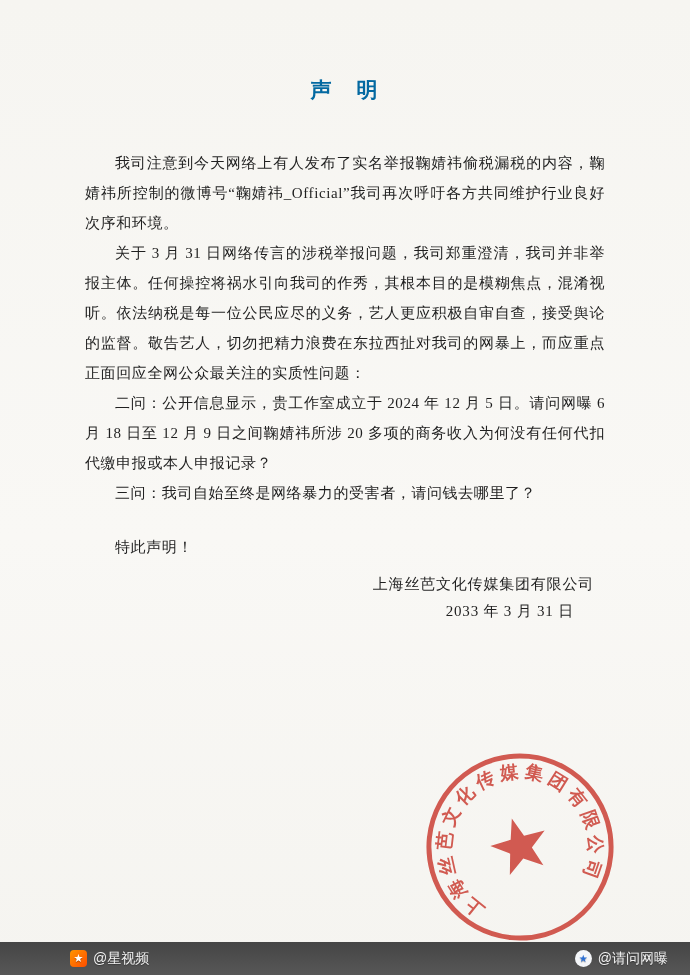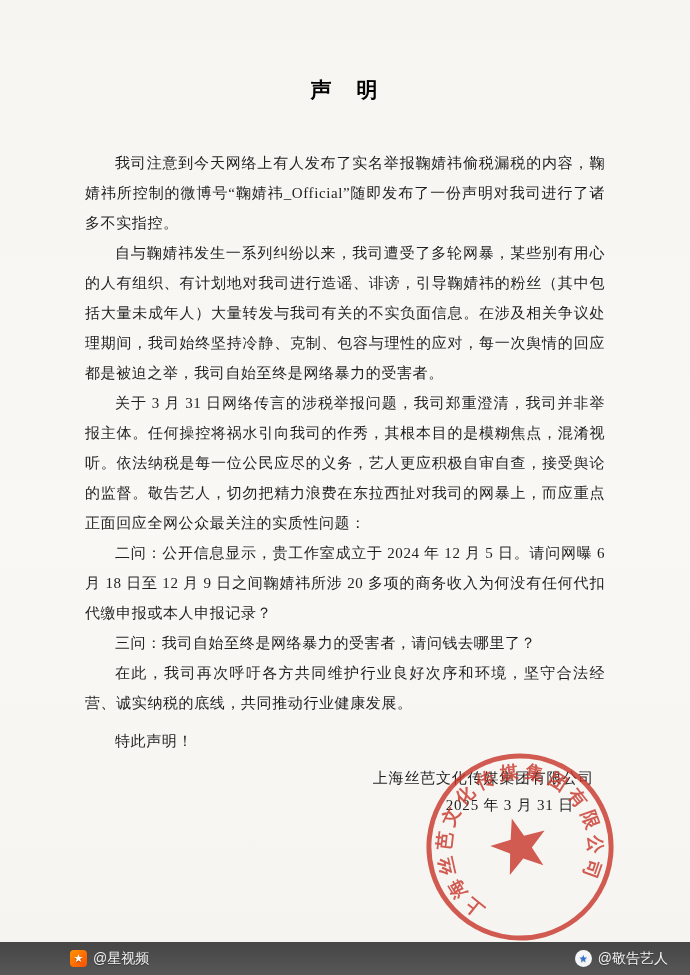--- a/index.html
+++ b/index.html
@@ -13,35 +13,35 @@
   }
   .page { width: 100%; height: 100%; position: relative; }
 
   .title {
     margin: 0;
     padding-top: 76px;
     text-align: center;
     font-size: 21px;
     font-weight: bold;
     letter-spacing: 2px;
-    color: #000000;
+    color: #0369a1;
   }
 
   .doc-body {
     margin: 44px 85px 0 85px;
     font-size: 15px;
     line-height: 30px;
     text-align: justify;
   }
   .doc-body p {
     margin: 0;
     text-indent: 2em;
     letter-spacing: 0.6px;
   }
-  .doc-body p.closing { margin-top: 8px; }
+  .doc-body p.closing { margin-top: 24px; }
 
   .sig-block {
     margin-top: 13px;
     font-size: 15px;
     letter-spacing: 0.8px;
   }
   .sig-block .company {
     text-align: right;
     padding-right: 96px;
   }
@@ -94,49 +94,47 @@
   }
 </style>
 </head>
 <body>
 
 <div class="page">
 
   <h1 class="title">声　明</h1>
 
   <div class="doc-body">
-    <p>我司注意到今天网络上有人发布了实名举报鞠婧祎偷税漏税的内容，鞠婧祎所控制的微博号“鞠婧祎_Official”随即发布了一份声明对我司进行了诸多不实指控。</p>
-    <p>自与鞠婧祎发生一系列纠纷以来，我司遭受了多轮网暴，某些别有用心的人有组织、有计划地对我司进行造谣、诽谤，引导鞠婧祎的粉丝（其中包括大量未成年人）大量转发与我司有关的不实负面信息。在涉及相关争议处理期间，我司始终坚持冷静、克制、包容与理性的应对，每一次舆情的回应都是被迫之举，我司自始至终是网络暴力的受害者。</p>
+    <p>我司注意到今天网络上有人发布了实名举报鞠婧祎偷税漏税的内容，鞠婧祎所控制的微博号“鞠婧祎_Official”我司再次呼吁各方共同维护行业良好次序和环境。</p>
     <p>关于 3 月 31 日网络传言的涉税举报问题，我司郑重澄清，我司并非举报主体。任何操控将祸水引向我司的作秀，其根本目的是模糊焦点，混淆视听。依法纳税是每一位公民应尽的义务，艺人更应积极自审自查，接受舆论的监督。敬告艺人，切勿把精力浪费在东拉西扯对我司的网暴上，而应重点正面回应全网公众最关注的实质性问题：</p>
     <p>二问：公开信息显示，贵工作室成立于 2024 年 12 月 5 日。请问网曝 6 月 18 日至 12 月 9 日之间鞠婧祎所涉 20 多项的商务收入为何没有任何代扣代缴申报或本人申报记录？</p>
     <p>三问：我司自始至终是网络暴力的受害者，请问钱去哪里了？</p>
-    <p>在此，我司再次呼吁各方共同维护行业良好次序和环境，坚守合法经营、诚实纳税的底线，共同推动行业健康发展。</p>
     <p class="closing">特此声明！</p>
   </div>
 
   <div class="sig-block">
     <div class="company">上海丝芭文化传媒集团有限公司</div>
-    <div class="date">2025 年 3 月 31 日</div>
+    <div class="date">2033 年 3 月 31 日</div>
   </div>
 
   <div class="seal">
     <svg viewBox="0 0 200 200" width="198" height="198">
       <circle cx="100" cy="100" r="92" fill="none" stroke="#c9392e" stroke-width="5"></circle>
       <path id="sealArc" d="M 50.5,149.5 A 70,70 0 1 1 149.5,149.5" fill="none"></path>
       <text font-size="18.5" fill="#c9392e" letter-spacing="5" font-weight="bold" font-family="Liberation Serif, DejaVu Serif, serif" text-anchor="middle">
         <textPath href="#sealArc" startOffset="50%">上海丝芭文化传媒集团有限公司</textPath>
       </text>
       <polygon fill="#c9392e" points="100,70 107.05,90.29 128.53,90.73 111.41,103.71 117.63,124.27 100,112 82.37,124.27 88.59,103.71 71.47,90.73 92.95,90.29"></polygon>
     </svg>
   </div>
 
   <div class="footer-bar">
     <div class="wm">
       <span class="logo-sq">★</span>
       <span>@星视频</span>
     </div>
     <div class="wm">
       <span class="logo-circ">★</span>
-      <span>@敬告艺人</span>
+      <span>@请问网曝</span>
     </div>
   </div>
 
 </div>
 
 </body></html>

